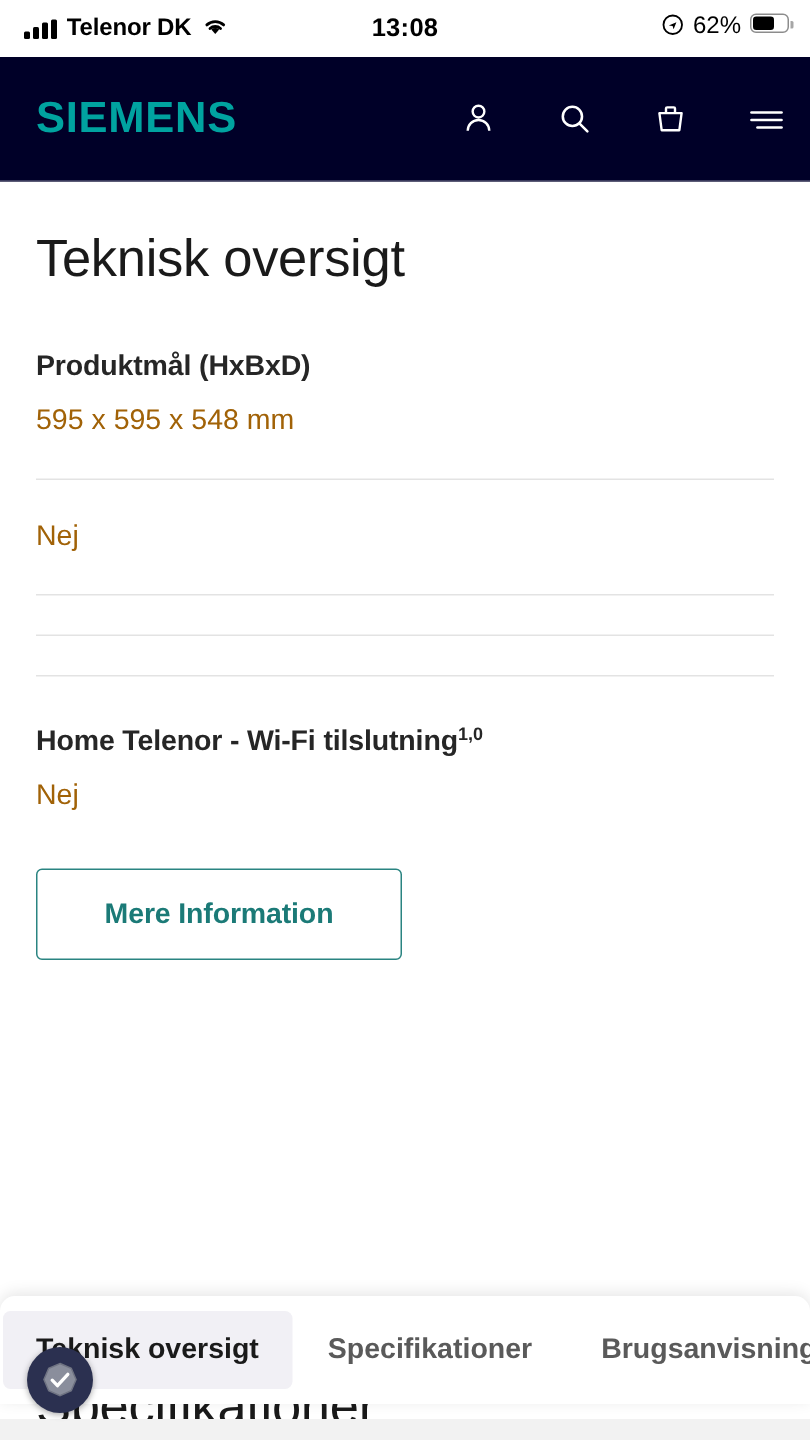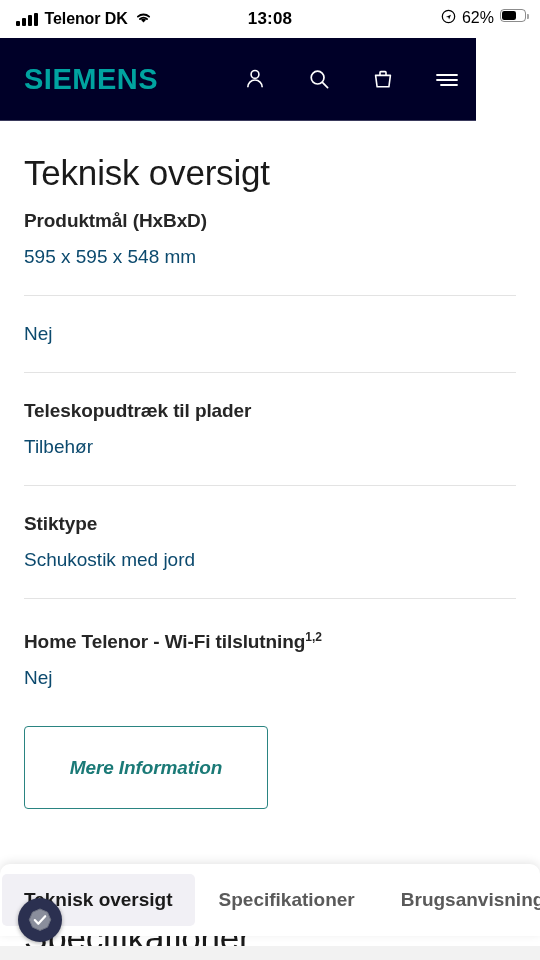--- a/index.html
+++ b/index.html
@@ -29,60 +29,59 @@
   .bars i:nth-child(2){ height:8px; }
   .bars i:nth-child(3){ height:11px; }
   .bars i:nth-child(4){ height:13px; }
   .battpct { font-size:16px; font-weight:500; }
   .battery { position:relative; width:26px; height:13px; border:1.6px solid rgba(0,0,0,.45); border-radius:4px; }
   .battery .fill { position:absolute; top:1.3px; left:1.3px; bottom:1.3px; width:58%; background:#000; border-radius:2.2px; }
   .battery .cap { position:absolute; right:-3.6px; top:4px; width:2px; height:5px; background:rgba(0,0,0,.35); border-radius:0 1px 1px 0; }
 
   
   .siteheader {
-    position:absolute; top:38px; left:0; width:476px; height:83px;
+    position:absolute; top:38px; left:0; width:540px; height:83px;
     background:#000028;
     display:flex; align-items:center;
     border-bottom:1px solid #3a3a5c;
   }
   .logo {
     position:absolute; left:24px;
     color:#00a3a0; font-size:29px; font-weight:700;
     letter-spacing:0.5px; font-family:"Liberation Sans", sans-serif;
   }
   .hdr-icons { position:absolute; right:16px; display:flex; align-items:center; gap:38px; }
   .hdr-icons .ic { width:26px; height:26px; display:flex; align-items:center; justify-content:center; }
 
   
   .content { position:absolute; top:121px; left:0; width:540px; }
   .page-title {
     margin:32px 24px 0 24px;
     font-size:35px; font-weight:400; color:#1a1a1a; letter-spacing:-0.2px;
   }
-  .spec-list { margin-top:16px; }
+  .spec-list { margin-top:40px; }
   .spec-row { padding:0 24px; }
   .spec-label {
     font-size:19px; font-weight:700; color:#262626; letter-spacing:-0.1px;
     line-height:24px;
   }
   .spec-label sup { font-size:12px; font-weight:700; vertical-align:super; letter-spacing:0; }
   .spec-value {
-    margin-top:12px; font-size:19px; font-weight:400; color:#0c4a6e; line-height:24px;
+    margin-top:12px; font-size:19px; font-weight:400; color:#a16207; line-height:24px;
   }
   .divider { height:1px; background:#e3e3e3; margin:26px 24px 26px 24px; }
 
   .more-btn {
     display:inline-flex; align-items:center; justify-content:center;
     margin:36px 0 0 24px;
-    width:244px; height:83px;
+    width:244px; height:61px;
     border:1.6px solid #2a8481; border-radius:4px;
     background:#ffffff; color:#1b7a77;
     font-size:19px; font-weight:700; letter-spacing:-0.1px;
     cursor:pointer;
-    font-style:italic;
   }
 
   
   .next-heading {
     position:absolute; left:24px; top:918px;
     font-size:35px; font-weight:400; color:#1a1a1a; letter-spacing:-0.2px;
     white-space:nowrap;
   }
 
   
@@ -194,34 +193,26 @@
         <div class="spec-label"><span>Produktmål (HxBxD)</span></div>
         <div class="spec-value">595 x 595 x 548 mm</div>
       </div>
       <div class="divider"></div>
 
       <div class="spec-row">
         <div class="spec-value">Nej</div>
       </div>
       <div class="divider"></div>
 
+      <div class="divider"></div>
+
+      <div class="divider"></div>
+
       <div class="spec-row">
-        <div class="spec-label"><span>Teleskopudtræk til plader</span></div>
-        <div class="spec-value">Tilbehør</div>
-      </div>
-      <div class="divider"></div>
-
-      <div class="spec-row">
-        <div class="spec-label"><span>Stiktype</span></div>
-        <div class="spec-value">Schukostik med jord</div>
-      </div>
-      <div class="divider"></div>
-
-      <div class="spec-row">
-        <div class="spec-label"><span>Home Telenor - Wi-Fi tilslutning</span><sup>1,2</sup></div>
+        <div class="spec-label"><span>Home Telenor - Wi-Fi tilslutning</span><sup>1,0</sup></div>
         <div class="spec-value">Nej</div>
       </div>
 
     </div>
 
     <button class="more-btn">Mere Information</button>
   </div>
 
   <div class="next-heading">Specifikationer</div>
   <div class="bottom-bg"></div>

